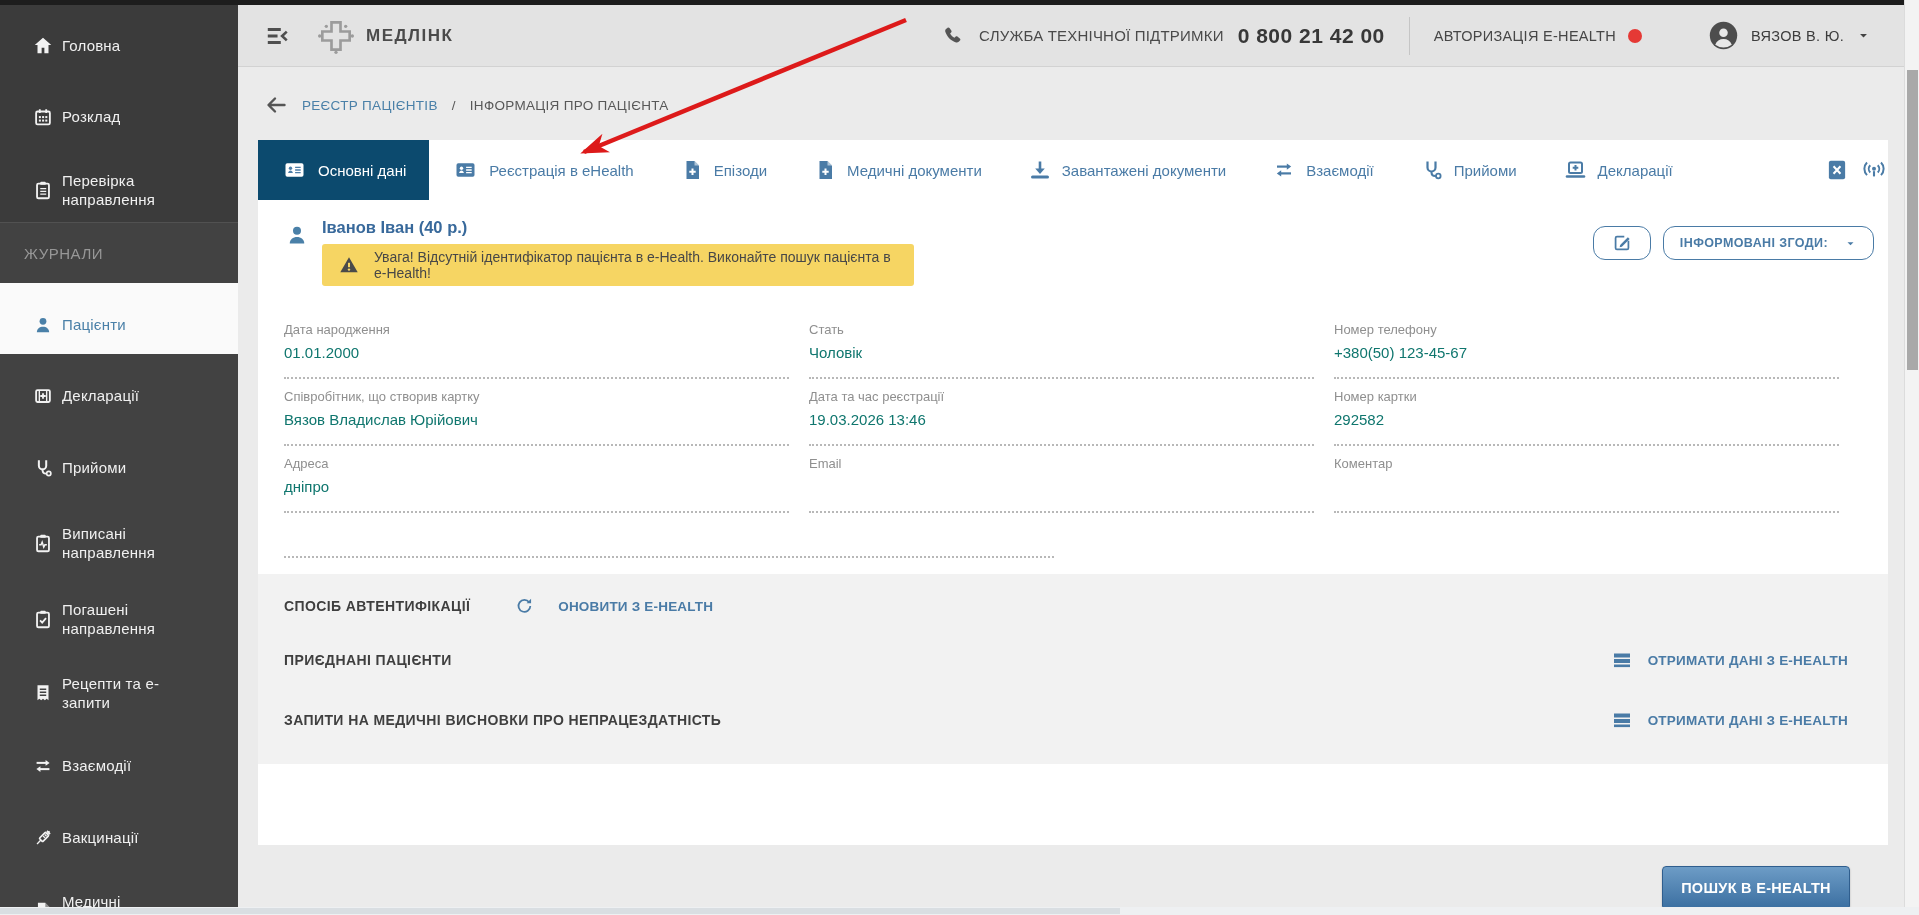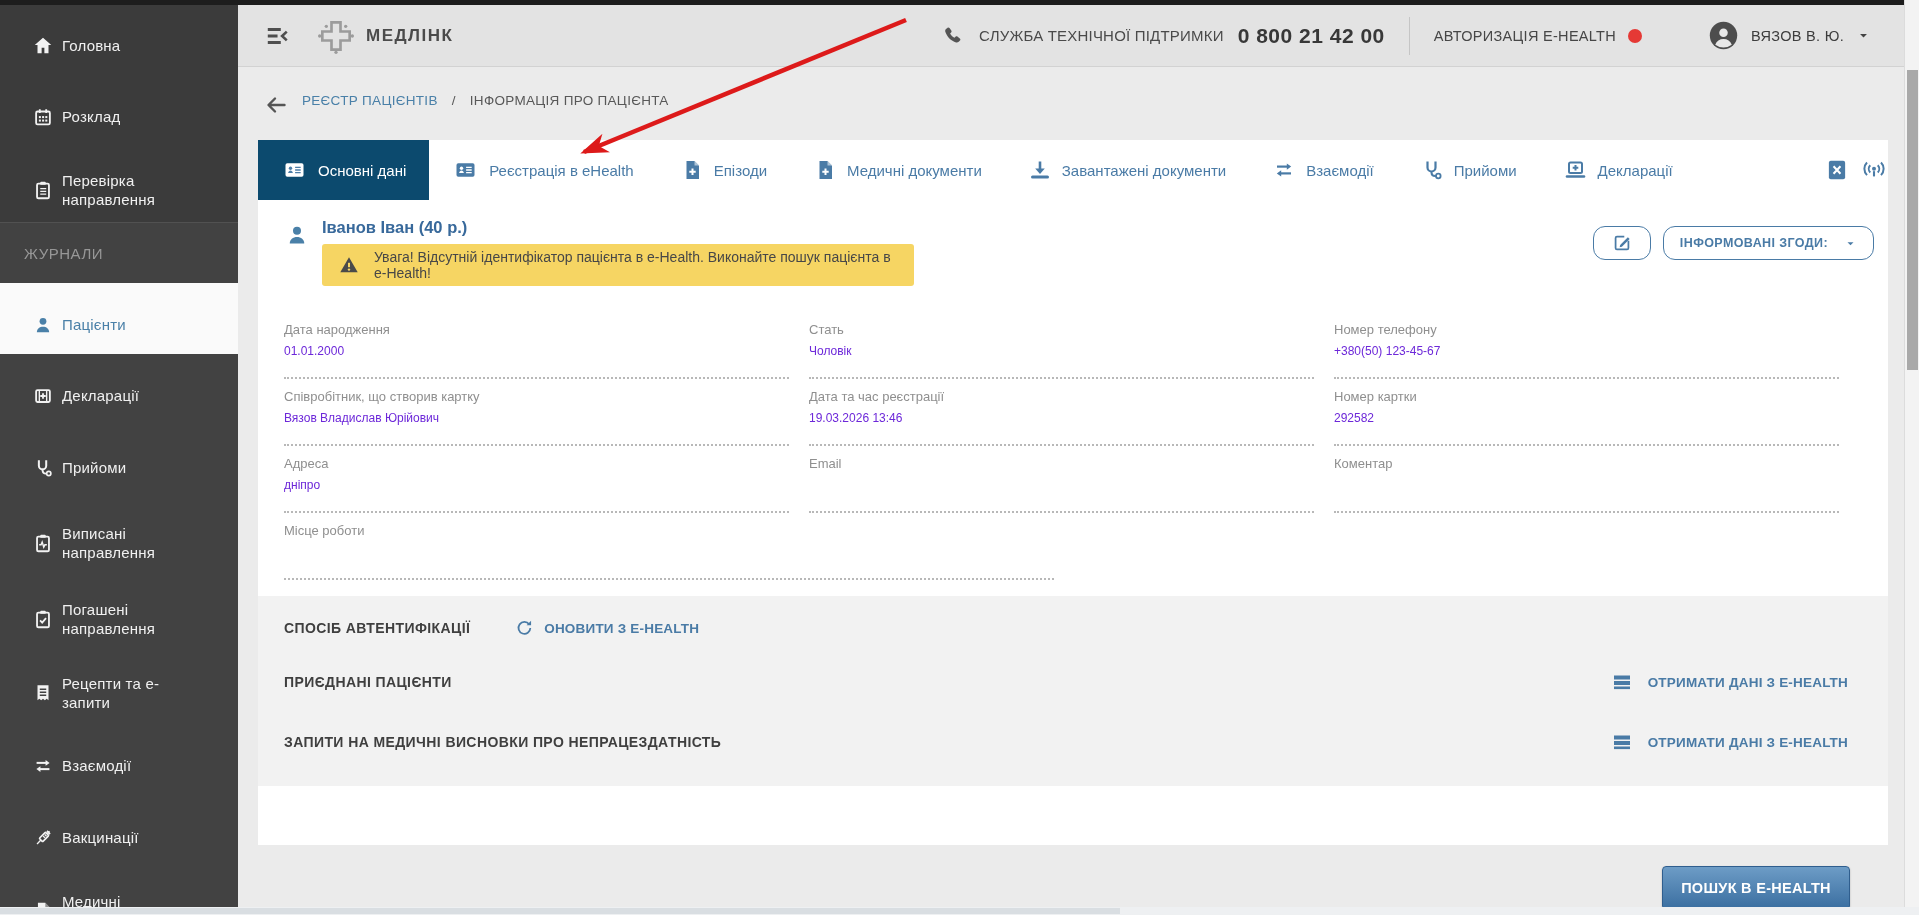--- a/index.html
+++ b/index.html
@@ -37,21 +37,21 @@
   .support-phone{font-size:21px;font-weight:bold;color:#383838;letter-spacing:.5px}
   .vdiv{width:1px;height:38px;background:#c5c5c5;margin:0 24px}
   .auth-label{font-size:14.5px;color:#474747;letter-spacing:.3px}
   .auth-dot{width:14px;height:14px;border-radius:50%;margin-left:12px}
   .user{display:flex;align-items:center;margin-left:40px;cursor:pointer}
   .user-name{font-size:14.5px;color:#3d3d3d;margin:0 12px 0 12px;letter-spacing:.3px}
   .caret{color:#444}
 
   
   .content{position:absolute;left:238px;top:67px;width:1681px;height:848px}
-  .breadcrumb{position:absolute;left:26px;top:26px;display:flex;gap:14px;font-size:13.5px;letter-spacing:.3px}
+  .breadcrumb{position:absolute;left:26px;top:26px;display:flex;align-items:center;gap:14px;font-size:13.5px;letter-spacing:.3px}
   .bc-back{color:#555;cursor:pointer}
   .bc-link{color:#4a80a8;cursor:pointer}
   .bc-cur{color:#585858}
 
   .tabbar{position:absolute;left:20px;top:73px;width:1630px;height:60px;background:#fff;
           display:flex;overflow:hidden}
   .tab{display:flex;align-items:center;gap:10px;padding:0 23px;color:#4a7ba6;font-size:15px;
        white-space:nowrap;cursor:pointer}
   .tab .ic{--bg:#fff;color:#4a7ba6}
   .tab.active{background:#0c4a6e;color:#fff}
@@ -68,27 +68,27 @@
   .pat-actions{margin-left:auto;display:flex;gap:12px;margin-top:8px}
   .btn-outline{height:34px;border:1.5px solid #4a7ba6;border-radius:12px;background:#fff;
                color:#4a7ba6;display:flex;align-items:center;justify-content:center;cursor:pointer;box-sizing:border-box}
   .btn-edit{width:58px}
   .btn-consent{padding:0 16px;gap:16px;font-size:12.5px;font-weight:bold;letter-spacing:.4px}
 
   .fields{margin:26px 26px 0 26px;display:grid;grid-template-columns:505px 505px 505px;column-gap:20px}
   .fcell{padding:10px 0 14px 0;border-bottom:2px dotted #b8b8b8}
   .fcell.wide{grid-column:1/3;width:770px}
   .f-label{font-size:13px;color:#8f8f8f;margin-bottom:7px}
-  .f-value{font-size:12px;color:#6d28d9;min-height:19px}
+  .f-value{font-size:15px;color:#0f766e;min-height:19px}
 
   .gray-sec{margin-top:16px;background:#f2f2f2;padding:8px 40px 14px 26px}
   .sec-row{display:flex;align-items:center;min-height:60px}
   .sec-row.first{min-height:48px}
   .sec-title{font-size:14px;font-weight:bold;color:#3f3f3f;letter-spacing:.4px}
-  .sec-inline{display:flex;align-items:center;gap:10px;margin-left:44px;cursor:pointer}
+  .sec-inline{display:flex;align-items:center;gap:24px;margin-left:44px;cursor:pointer}
   .sec-link{font-size:13.5px;font-weight:bold;color:#4a7ba6;letter-spacing:.2px}
   .sec-action{margin-left:auto;display:flex;align-items:center;gap:14px;cursor:pointer}
   .bars-ic{color:#4a7ba6}
   .refresh-ic{color:#4a7ba6}
 
   .search-btn{position:absolute;left:1424px;top:799px;width:186px;height:42px;
               background:linear-gradient(#6d9cc6,#3a6ea0);border:1px solid #2f5e8e;border-radius:4px;
               color:#fff;font-size:14.5px;font-weight:bold;letter-spacing:.3px;
               display:flex;align-items:center;justify-content:center;cursor:pointer;
               box-shadow:0 1px 2px rgba(0,0,0,.25)}
@@ -592,21 +592,20 @@
         <div class="fcell">
           <div class="f-label">Email</div>
           <div class="f-value"></div>
         </div>
         <div class="fcell">
           <div class="f-label">Коментар</div>
           <div class="f-value"></div>
         </div>
 
         <div class="fcell wide">
-          <div class="f-label">Місце роботи</div>
           <div class="f-value"></div>
         </div>
       </div>
 
       <div class="gray-sec">
         <div class="sec-row first">
           <span class="sec-title">СПОСІБ АВТЕНТИФІКАЦІЇ</span>
           <span class="sec-inline">
             <span class="refresh-ic ic">
                 <svg width="20" height="20">

